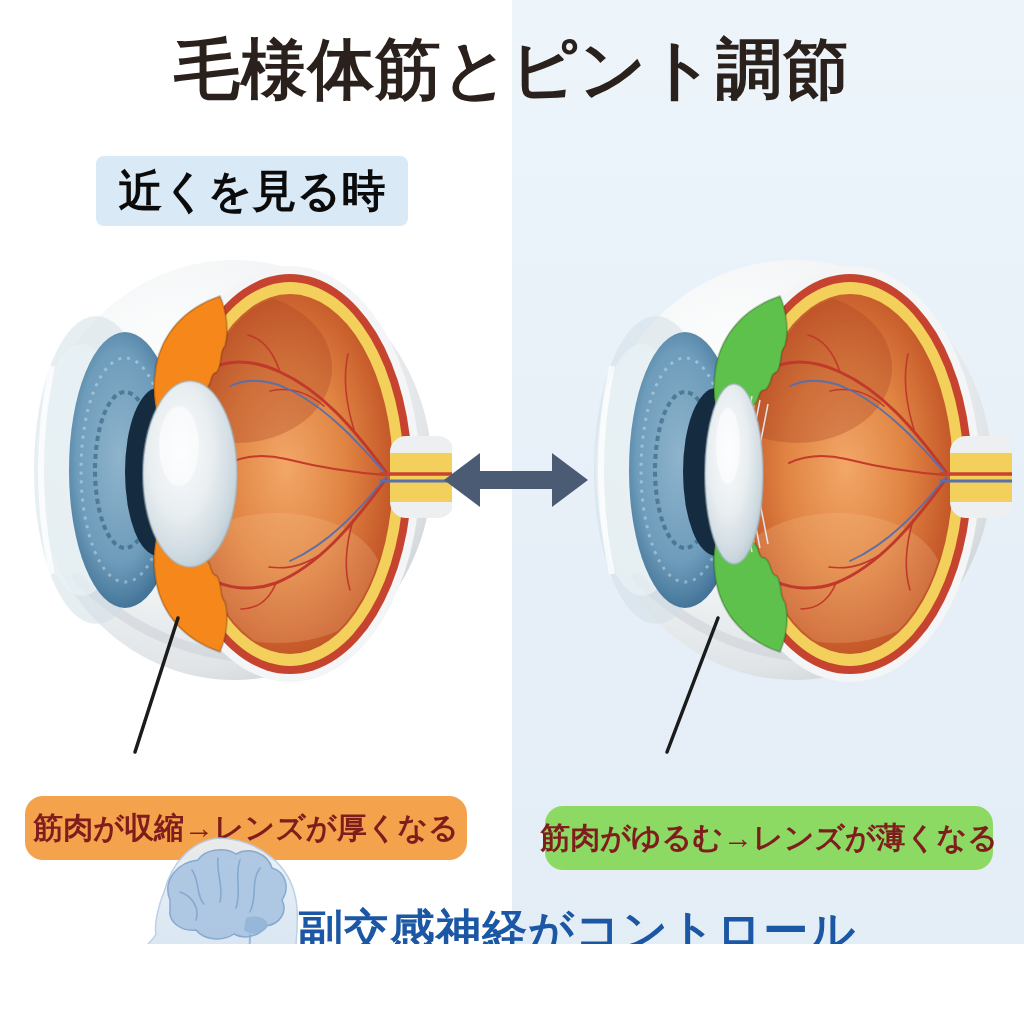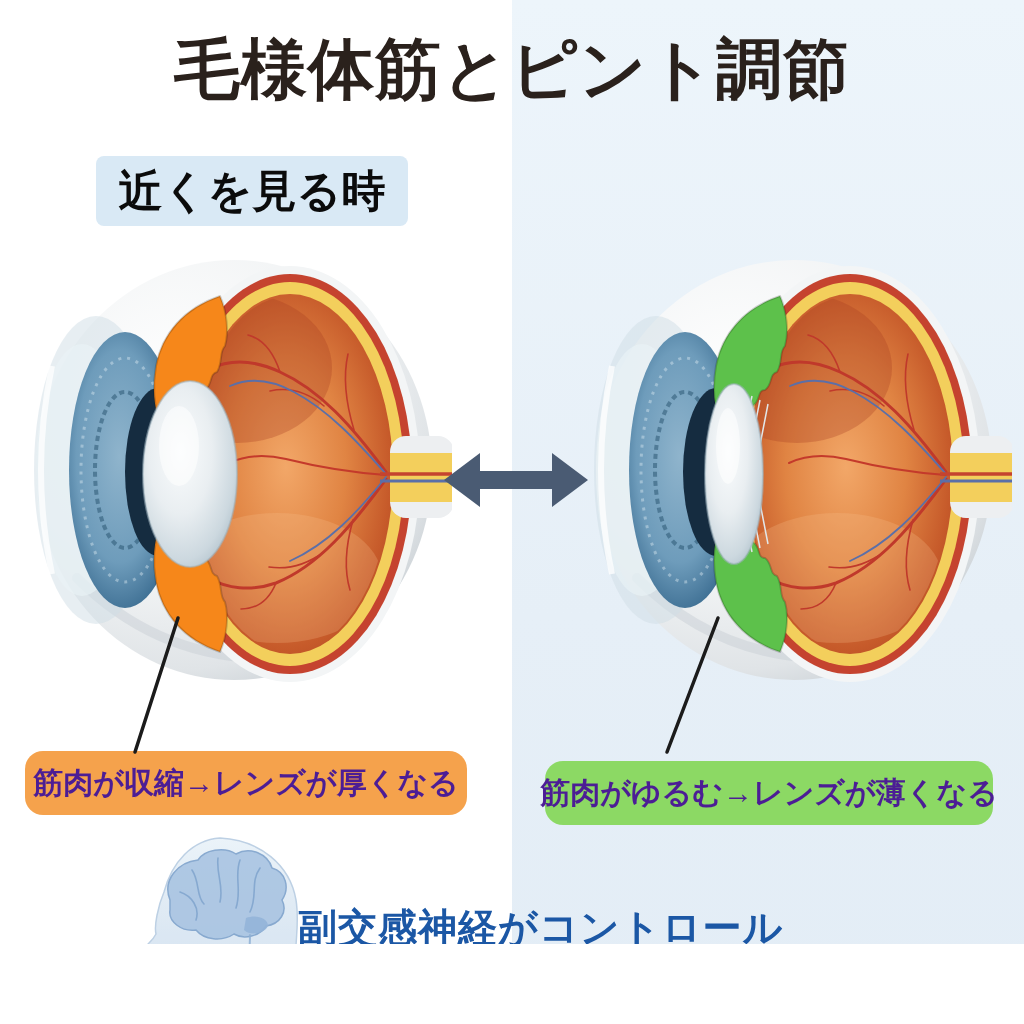--- a/index.html
+++ b/index.html
@@ -11,26 +11,26 @@
   .title{position:absolute;top:28px;left:0;width:1024px;text-align:center;
          font-size:66px;font-weight:900;color:#2A211C;letter-spacing:1px;line-height:1.25;}
   .badge{position:absolute;top:156px;height:70px;background:#D9E9F5;border-radius:8px;
          display:flex;align-items:center;justify-content:center;
          font-size:44px;font-weight:900;color:#0B0B0B;}
   .badge-near{left:96px;width:312px;}
   .badge-far{left:618px;width:320px;}
   .eye{position:absolute;width:430px;height:440px;}
   .eye-near{left:22px;top:248px;}
   .eye-far{left:582px;top:248px;}
-  .caption{position:absolute;top:751px;height:64px;border-radius:18px;
+  .caption{position:absolute;top:796px;height:64px;border-radius:18px;
            display:flex;align-items:center;justify-content:center;
-           font-size:30px;font-weight:900;color:#4c1d95;letter-spacing:0px;white-space:nowrap;}
+           font-size:30px;font-weight:900;color:#7f1d1d;letter-spacing:0px;white-space:nowrap;}
   .caption-near{left:25px;width:442px;background:#F5A24C;}
   .caption-far{left:545px;width:448px;background:#8CD964;margin-top:10px;}
-  .footer-text{position:absolute;top:901px;left:298px;font-size:39px;font-weight:900;
+  .footer-text{position:absolute;top:901px;left:298px;font-size:45px;font-weight:900;
                color:#1B57A5;letter-spacing:1px;white-space:nowrap;}
   .head{position:absolute;left:100px;top:830px;width:240px;height:194px;}
   .overlay{position:absolute;left:0;top:0;width:1024px;height:1024px;pointer-events:none;}
 </style>
 </head>
 <body>
 
 <div class="stage">
   <div class="bg-half bg-left"></div>
   <div class="bg-half bg-right"></div>

